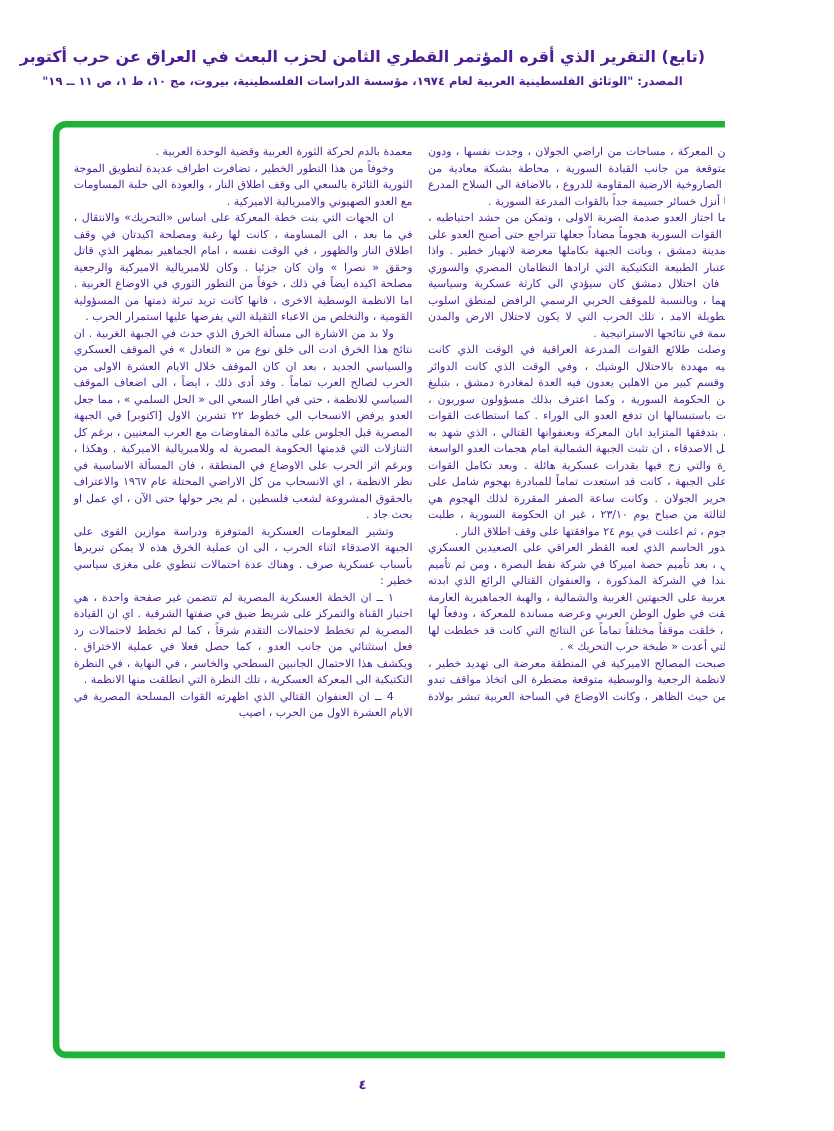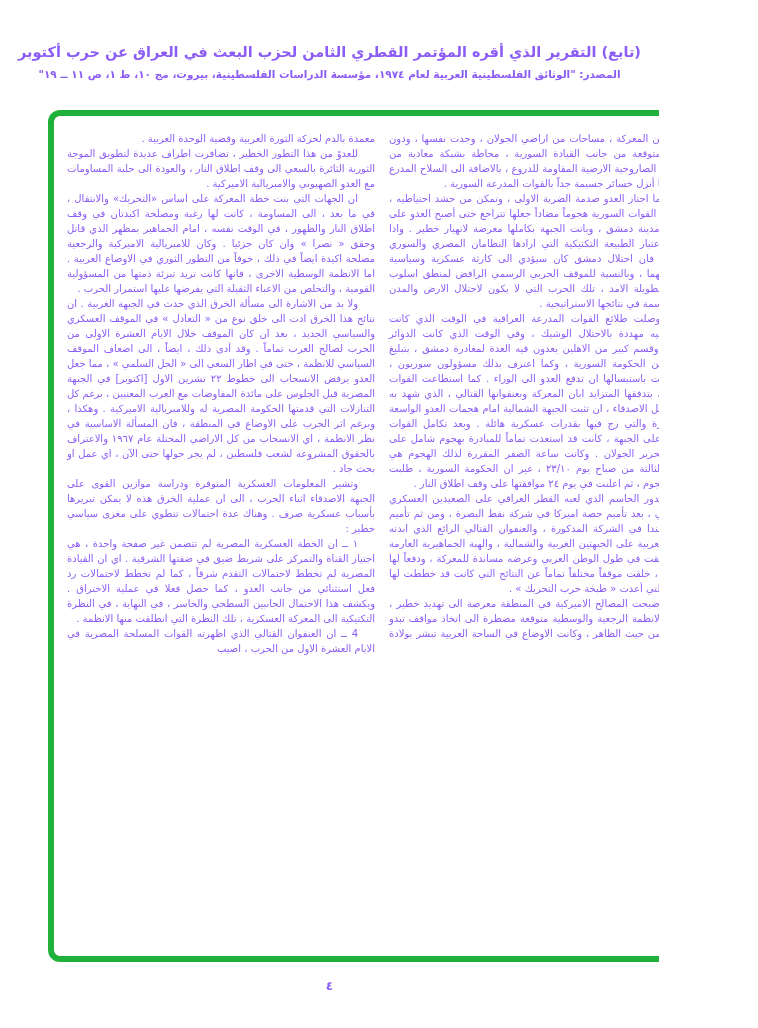--- a/index.html
+++ b/index.html
@@ -6,21 +6,21 @@
     margin: 0;
     padding: 0;
     background: #ffffff;
   }
   .page {
     position: relative;
     width: 659px;
     height: 1028px;
     background: #ffffff;
     font-family: "DejaVu Sans", sans-serif;
-    color: #8b5cf6;
+    color: #4c1d95;
     overflow: hidden;
   }
   .header {
     direction: rtl;
     text-align: center;
     padding-top: 44px;
   }
   .title {
     font-size: 14.5px;
     font-weight: bold;
@@ -89,21 +89,21 @@
       <div class="col">
         <p class="no-indent">والثاني من المعركة ، مساحات من اراضي الجولان ، وجدت نفسها ، ودون حمايات متوقعة من جانب القيادة السورية ، محاطة بشبكة معادية من الدفاعات الصاروخية الارضية المقاومة للدروع ، بالاضافة الى السلاح المدرع للعدو ، ما أنزل خسائر جسيمة جداً بالقوات المدرعة السورية .</p>
         <p>وعندما اجتاز العدو صدمة الضربة الاولى ، وتمكن من حشد احتياطيه ، شن على القوات السورية هجوماً مضاداً جعلها تتراجع حتى أصبح العدو على مشارف مدينة دمشق ، وباتت الجبهة بكاملها معرضة لانهيار خطير . واذا اخذنا بالاعتبار الطبيعة التكتيكية التي ارادها النظامان المصري والسوري للحرب ، فان احتلال دمشق كان سيؤدي الى كارثة عسكرية وسياسية بالنسبة لهما ، وبالنسبة للموقف الحربي الرسمي الرافض لمنطق اسلوب الحرب الطويلة الامد ، تلك الحرب التي لا يكون لاحتلال الارض والمدن اهمية حاسمة في نتائجها الاستراتيجية .</p>
         <p>لقد وصلت طلائع القوات المدرعة العراقية في الوقت الذي كانت دمشق فيه مهددة بالاحتلال الوشيك ، وفي الوقت الذي كانت الدوائر الرسمية وقسم كبير من الاهلين يعدون فيه العدة لمغادرة دمشق ، بتبليغ رسمي من الحكومة السورية ، وكما اعترف بذلك مسؤولون سوريون ، فاستطاعت باستبسالها ان تدفع العدو الى الوراء . كما استطاعت القوات العراقية ، بتدفقها المتزايد ابان المعركة وبعنفوانها القتالي ، الذي شهد به الاعداء قبل الاصدقاء ، ان تثبت الجبهة الشمالية امام هجمات العدو الواسعة والمستمرة والتي زج فيها بقدرات عسكرية هائلة . وبعد تكامل القوات العراقية على الجبهة ، كانت قد استعدت تماماً للمبادرة بهجوم شامل على الجبهة لتحرير الجولان . وكانت ساعة الصفر المقررة لذلك الهجوم هي الساعة الثالثة من صباح يوم ٢٣/١٠ ، غير ان الحكومة السورية ، طلبت تأجيل الهجوم ، ثم اعلنت في يوم ٢٤ موافقتها على وقف اطلاق النار .</p>
         <p>ان الدور الحاسم الذي لعبه القطر العراقي على الصعيدين العسكري والسياسي ، بعد تأميم حصة اميركا في شركة نفط البصرة ، ومن ثم تأميم حصة هولندا في الشركة المذكورة ، والعنفوان القتالي الرائع الذي ابدته القوات العربية على الجبهتين الغربية والشمالية ، والهبة الجماهيرية العارمة التي انطلقت في طول الوطن العربي وعرضه مساندة للمعركة ، ودفعاً لها الى امام ، خلقت موقفاً مختلفاً تماماً عن النتائج التي كانت قد خططت لها الانظمة التي أعدت « طبخة حرب التحريك » .</p>
         <p>لقد اصبحت المصالح الاميركية في المنطقة معرضة الى تهديد خطير ، ووجدت الانظمة الرجعية والوسطية متوقعة مضطرة الى اتخاذ مواقف تبدو متشددة من حيث الظاهر ، وكانت الاوضاع في الساحة العربية تبشر بولادة جديدة</p>
       </div>
 
       <div class="col">
         <p class="no-indent">معمدة بالدم لحركة الثورة العربية وقضية الوحدة العربية .</p>
-        <p>للعدوً من هذا التطور الخطير ، تضافرت اطراف عديدة لتطويق الموجة الثورية الثائرة بالسعي الى وقف اطلاق النار ، والعودة الى حلبة المساومات مع العدو الصهيوني والامبريالية الاميركية .</p>
+        <p>وخوفاً من هذا التطور الخطير ، تضافرت اطراف عديدة لتطويق الموجة الثورية الثائرة بالسعي الى وقف اطلاق النار ، والعودة الى حلبة المساومات مع العدو الصهيوني والامبريالية الاميركية .</p>
         <p>ان الجهات التي بنت خطة المعركة على اساس «التحريك» والانتقال ، في ما بعد ، الى المساومة ، كانت لها رغبة ومصلحة اكيدتان في وقف اطلاق النار والظهور ، في الوقت نفسه ، امام الجماهير بمظهر الذي قاتل وحقق « نصرا » وان كان جزئيا . وكان للامبريالية الاميركية والرجعية مصلحة اكيدة ايضاً في ذلك ، خوفاً من التطور الثوري في الاوضاع العربية . اما الانظمة الوسطية الاخرى ، فانها كانت تريد تبرئة ذمتها من المسؤولية القومية ، والتخلص من الاعباء الثقيلة التي يفرضها عليها استمرار الحرب .</p>
         <p>ولا بد من الاشارة الى مسألة الخرق الذي حدث في الجبهة الغربية . ان نتائج هذا الخرق ادت الى خلق نوع من « التعادل » في الموقف العسكري والسياسي الجديد ، بعد ان كان الموقف خلال الايام العشرة الاولى من الحرب لصالح العرب تماماً . وقد أدى ذلك ، ايضاً ، الى اضعاف الموقف السياسي للانظمة ، حتى في اطار السعي الى « الحل السلمي » ، مما جعل العدو يرفض الانسحاب الى خطوط ٢٢ تشرين الاول [اكتوبر] في الجبهة المصرية قبل الجلوس على مائدة المفاوضات مع العرب المعنيين ، برغم كل التنازلات التي قدمتها الحكومة المصرية له وللامبريالية الاميركية . وهكذا ، وبرغم اثر الحرب على الاوضاع في المنطقة ، فان المسألة الاساسية في نظر الانظمة ، اي الانسحاب من كل الاراضي المحتلة عام ١٩٦٧ والاعتراف بالحقوق المشروعة لشعب فلسطين ، لم يجر حولها حتى الآن ، اي عمل او بحث جاد .</p>
         <p>وتشير المعلومات العسكرية المتوفرة ودراسة موازين القوى على الجبهة الاصدقاء اثناء الحرب ، الى ان عملية الخرق هذه لا يمكن تبريرها بأسباب عسكرية صرف . وهناك عدة احتمالات تنطوي على مغزى سياسي خطير :</p>
         <p>١ ــ ان الخطة العسكرية المصرية لم تتضمن غير صفحة واحدة ، هي اجتياز القناة والتمركز على شريط ضيق في ضفتها الشرقية . اي ان القيادة المصرية لم تخطط لاحتمالات التقدم شرقاً ، كما لم تخطط لاحتمالات رد فعل استثنائي من جانب العدو ، كما حصل فعلا في عملية الاختراق . ويكشف هذا الاحتمال الجانبين السطحي والخاسر ، في النهاية ، في النظرة التكتيكية الى المعركة العسكرية ، تلك النظرة التي انطلقت منها الانظمة .</p>
         <p>4 ــ ان العنفوان القتالي الذي اظهرته القوات المسلحة المصرية في الايام العشرة الاول من الحرب ، اصيب</p>
       </div>
 
     </div>
   </div>
 

